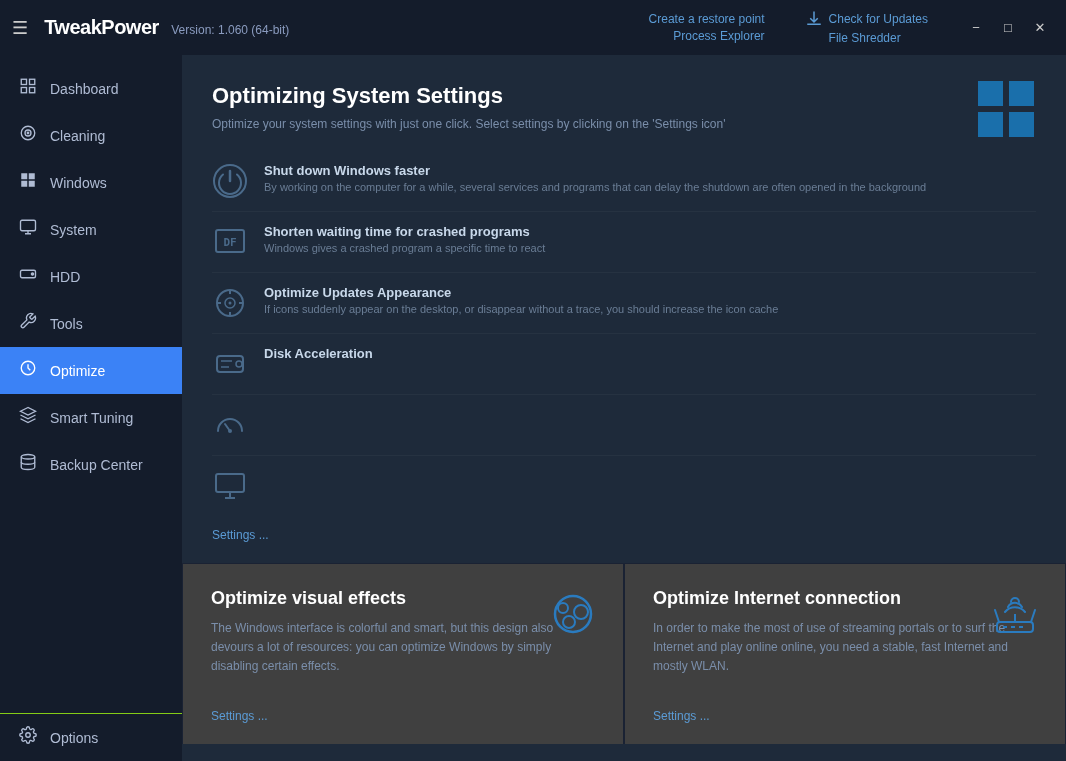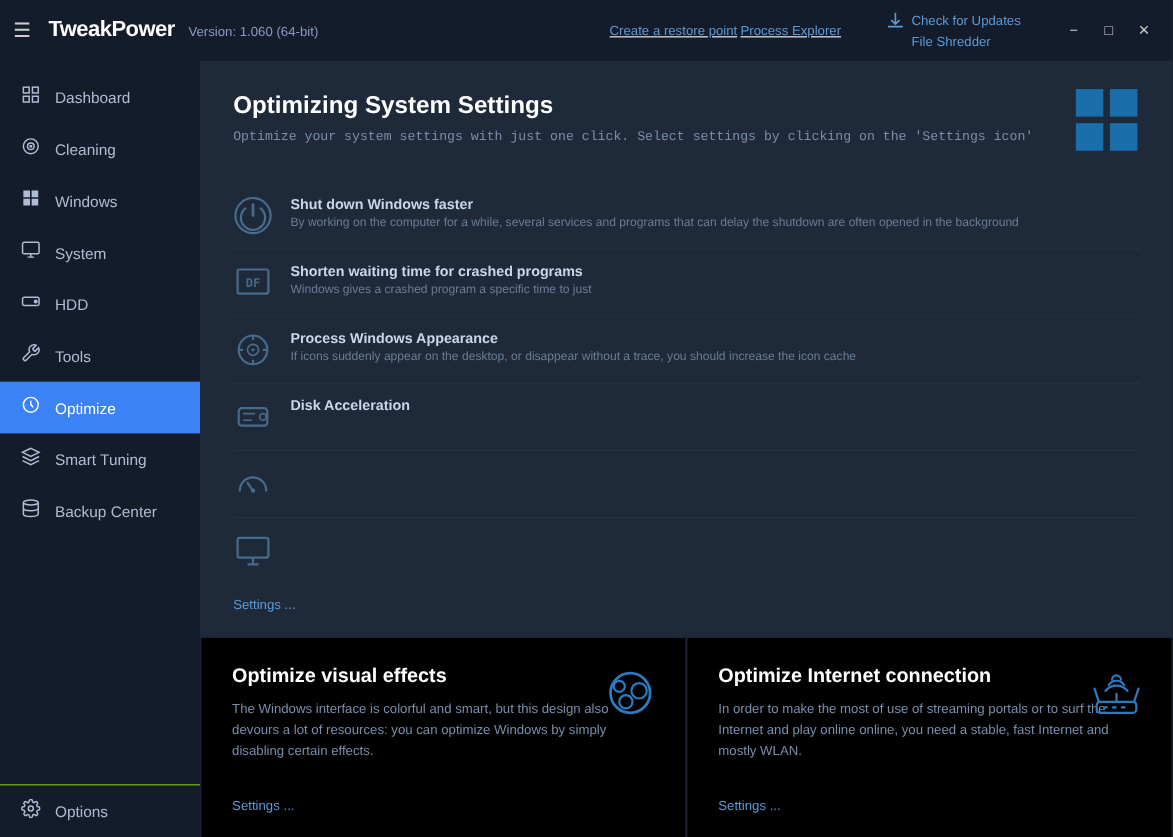--- a/index.html
+++ b/index.html
@@ -10,21 +10,21 @@
       background: #141c2b;
       height: 55px;
       display: flex;
       align-items: center;
       padding: 0 12px;
       flex-shrink: 0;
     }
     .titlebar-menu { color: #ccc; font-size: 18px; cursor: pointer; margin-right: 16px; }
     .titlebar-logo { font-size: 20px; font-weight: 700; color: #fff; letter-spacing: -0.5px; }
     .titlebar-version { font-size: 12px; color: #8a9bbf; margin-left: 8px; }
-    .titlebar-links { margin-left: auto; display: flex; flex-direction: row; align-items: flex-end; gap: 3px; margin-right: 40px; text-decoration: underline; }
+    .titlebar-links { margin-left: auto; display: flex; flex-direction: column; align-items: flex-end; gap: 3px; margin-right: 40px; }
     .titlebar-links a { color: #5b9bd5; font-size: 12px; text-decoration: none; cursor: pointer; }
     .titlebar-actions-right { display: flex; flex-direction: column; align-items: flex-start; gap: 3px; margin-right: 24px; }
     .titlebar-actions-right .update-icon { display: flex; align-items: center; gap: 6px; }
     .titlebar-actions-right a { color: #5b9bd5; font-size: 12px; text-decoration: none; cursor: pointer; }
     .window-controls { display: flex; align-items: center; gap: 4px; margin-left: 10px; }
     .win-btn { width: 28px; height: 22px; display: flex; align-items: center; justify-content: center; cursor: pointer; color: #ccc; font-size: 13px; border: none; background: transparent; }
 
     
     .main-layout { display: flex; flex: 1; overflow: hidden; }
 
@@ -45,21 +45,21 @@
     
     .content { flex: 1; background: #1e2a3a; overflow-y: auto; padding: 0; }
 
     
     .top-section {
       background: #1e2a3a;
       padding: 28px 30px 20px 30px;
       position: relative;
     }
     .section-title { font-size: 22px; font-weight: 700; color: #fff; margin-bottom: 8px; }
-    .section-subtitle { font-size: 12px; color: #7a8eaa; margin-bottom: 35px; font-family: Liberation Mono, monospace; }
+    .section-subtitle { font-size: 12px; color: #7a8eaa; margin-bottom: 20px; }
     .windows-logo {
       position: absolute;
       top: 24px;
       right: 30px;
       width: 60px;
       height: 60px;
     }
     .windows-logo svg { width: 60px; height: 60px; }
 
     
@@ -74,21 +74,21 @@
     .setting-item:last-child { border-bottom: none; }
     .setting-text .setting-name { font-size: 13px; font-weight: 600; color: #c8d8ea; }
     .setting-text .setting-desc { font-size: 11px; color: #6a7d95; margin-top: 2px; line-height: 1.4; }
 
     .settings-link { color: #5b9bd5; font-size: 12px; cursor: pointer; text-decoration: none; display: inline-block; margin-top: 12px; }
 
     
     .bottom-cards { display: flex; gap: 0; padding: 0; background: #1a2233; }
     .card {
       flex: 1;
-      background: #000000;
+      background: #404040;
       padding: 24px 28px 20px 28px;
       position: relative;
       margin: 0 1px;
     }
     .card-title { font-size: 18px; font-weight: 600; color: #fff; margin-bottom: 10px; }
     .card-desc { font-size: 12px; color: #7a8eaa; line-height: 1.6; margin-bottom: 20px; }
     .card-icon { position: absolute; top: 20px; right: 20px; }
     .card-icon svg { width: 60px; height: 60px; }
 
     
@@ -264,38 +264,38 @@
 
         <div class="setting-item">
           <div class="svg-icon">
             <svg viewBox="0 0 36 36" fill="none">
               <rect x="4" y="6" width="28" height="22" rx="2" stroke="#4a6a8a" stroke-width="2"></rect>
               <text x="18" y="22" text-anchor="middle" font-size="11" fill="#4a6a8a" font-family="monospace" font-weight="bold">DF</text>
             </svg>
           </div>
           <div class="setting-text">
             <div class="setting-name">Shorten waiting time for crashed programs</div>
-            <div class="setting-desc">Windows gives a crashed program a specific time to just</div>
+            <div class="setting-desc">Windows gives a crashed program a specific time to react</div>
           </div>
         </div>
 
         <div class="setting-item">
           <div class="svg-icon">
             <svg viewBox="0 0 36 36" fill="none">
               <circle cx="18" cy="18" r="13" stroke="#4a6a8a" stroke-width="2"></circle>
               <circle cx="18" cy="18" r="5" stroke="#4a6a8a" stroke-width="1.5"></circle>
               <circle cx="18" cy="18" r="1.5" fill="#4a6a8a"></circle>
               <line x1="18" y1="5" x2="18" y2="9" stroke="#4a6a8a" stroke-width="2"></line>
               <line x1="18" y1="27" x2="18" y2="31" stroke="#4a6a8a" stroke-width="2"></line>
               <line x1="5" y1="18" x2="9" y2="18" stroke="#4a6a8a" stroke-width="2"></line>
               <line x1="27" y1="18" x2="31" y2="18" stroke="#4a6a8a" stroke-width="2"></line>
             </svg>
           </div>
           <div class="setting-text">
-            <div class="setting-name">Process Windows Appearance</div>
+            <div class="setting-name">Optimize Updates Appearance</div>
             <div class="setting-desc">If icons suddenly appear on the desktop, or disappear without a trace, you should increase the icon cache</div>
           </div>
         </div>
 
         <div class="setting-item">
           <div class="svg-icon">
             <svg viewBox="0 0 36 36" fill="none">
               <rect x="5" y="10" width="26" height="16" rx="3" stroke="#4a6a8a" stroke-width="2"></rect>
               <circle cx="27" cy="18" r="3" stroke="#4a6a8a" stroke-width="1.5"></circle>
               <line x1="9" y1="15" x2="20" y2="15" stroke="#4a6a8a" stroke-width="1.5"></line>

